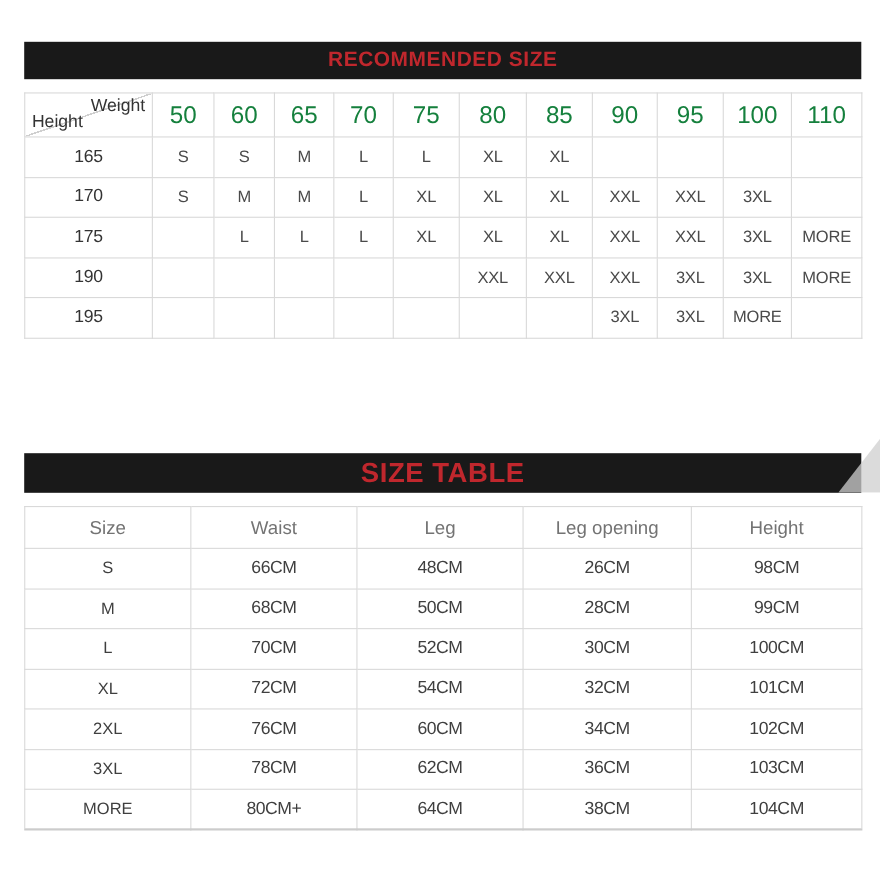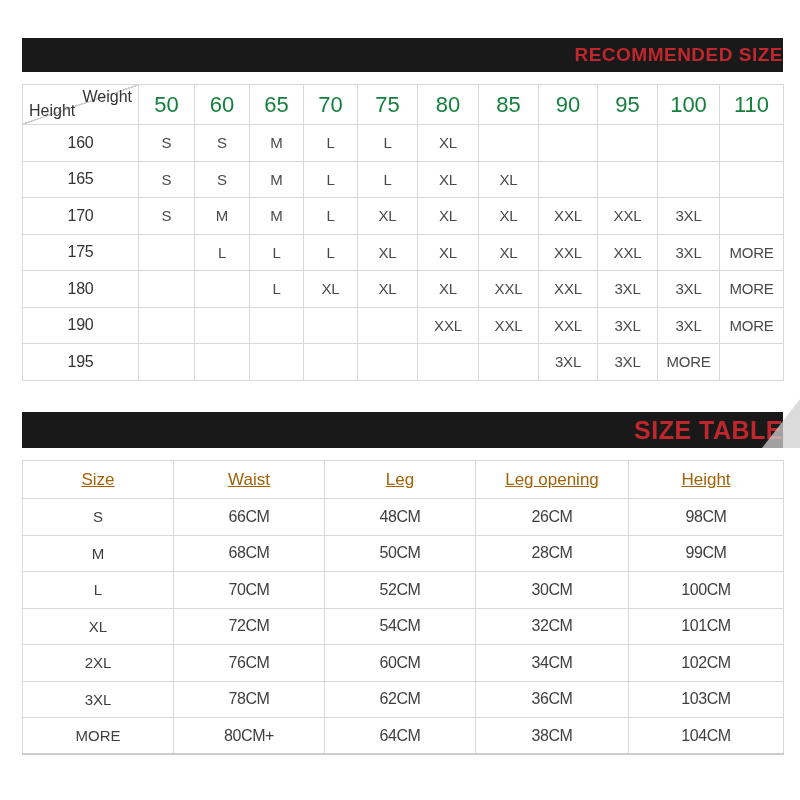--- a/index.html
+++ b/index.html
@@ -2,21 +2,21 @@
 <html><head>
 <meta charset="utf-8">
 <style>
   html,body{margin:0;padding:0;background:#fff;}
   #page{
     position:relative;width:800px;height:800px;background:#ffffff;overflow:hidden;
     font-family:"Liberation Sans","DejaVu Sans",sans-serif;color:#3b3b3b;
   }
   .title-bar{
     position:absolute;left:22px;width:761px;background:#191919;
-    display:flex;align-items:center;justify-content:flex-end;
+    display:flex;align-items:center;justify-content:center;
   }
   #rec-bar{top:38px;height:34px;}
   #size-bar{top:412px;height:36px;}
   .title-text{color:#c0272d;font-weight:bold;letter-spacing:.5px;}
   #rec-bar .title-text{font-size:19px;}
   #size-bar .title-text{font-size:25px;}
 
   table{border-collapse:collapse;table-layout:fixed;position:absolute;left:22px;width:761px;margin-top:12px;}
   #rec-table{top:72px;}
   #size-table{top:448px;}
@@ -40,21 +40,21 @@
   }
   .corner-cell .corner-top{
     position:absolute;top:3px;right:6px;font-size:16px;color:#333;
   }
   .corner-cell .corner-bottom{
     position:absolute;bottom:4px;left:6px;font-size:16px;color:#333;
   }
 
   #size-table thead tr{height:38px;}
   #size-table tbody tr{height:36.5px;}
-  #size-table th{font-size:17px;color:#a16207;text-decoration:underline;}
+  #size-table th{font-size:17px;color:#737373;}
   #size-table td{font-size:16px;color:#3f3f3f;letter-spacing:-0.4px;}
   #size-table td.size-label{font-size:15px;letter-spacing:0;}
   #size-table{border-bottom:2px solid #cccccc;}
 
   .fold-artifact{
     position:absolute;left:762px;top:399px;width:38px;height:49px;
     background:#cfcfcf;
     clip-path:polygon(100% 0, 100% 100%, 0 100%);
     opacity:.75;
   }
@@ -98,34 +98,20 @@
           <th class="weight-head">80</th>
           <th class="weight-head">85</th>
           <th class="weight-head">90</th>
           <th class="weight-head">95</th>
           <th class="weight-head">100</th>
           <th class="weight-head">110</th>
         </tr>
     </thead>
     <tbody>
         <tr>
-          <td class="height-label">160</td>
-          <td>S</td>
-          <td>S</td>
-          <td>M</td>
-          <td>L</td>
-          <td>L</td>
-          <td>XL</td>
-          <td></td>
-          <td></td>
-          <td></td>
-          <td></td>
-          <td></td>
-        </tr>
-        <tr>
           <td class="height-label">165</td>
           <td>S</td>
           <td>S</td>
           <td>M</td>
           <td>L</td>
           <td>L</td>
           <td>XL</td>
           <td>XL</td>
           <td></td>
           <td></td>
@@ -150,34 +136,20 @@
           <td class="height-label">175</td>
           <td></td>
           <td>L</td>
           <td>L</td>
           <td>L</td>
           <td>XL</td>
           <td>XL</td>
           <td>XL</td>
           <td>XXL</td>
           <td>XXL</td>
-          <td>3XL</td>
-          <td>MORE</td>
-        </tr>
-        <tr>
-          <td class="height-label">180</td>
-          <td></td>
-          <td></td>
-          <td>L</td>
-          <td>XL</td>
-          <td>XL</td>
-          <td>XL</td>
-          <td>XXL</td>
-          <td>XXL</td>
-          <td>3XL</td>
           <td>3XL</td>
           <td>MORE</td>
         </tr>
         <tr>
           <td class="height-label">190</td>
           <td></td>
           <td></td>
           <td></td>
           <td></td>
           <td></td>

